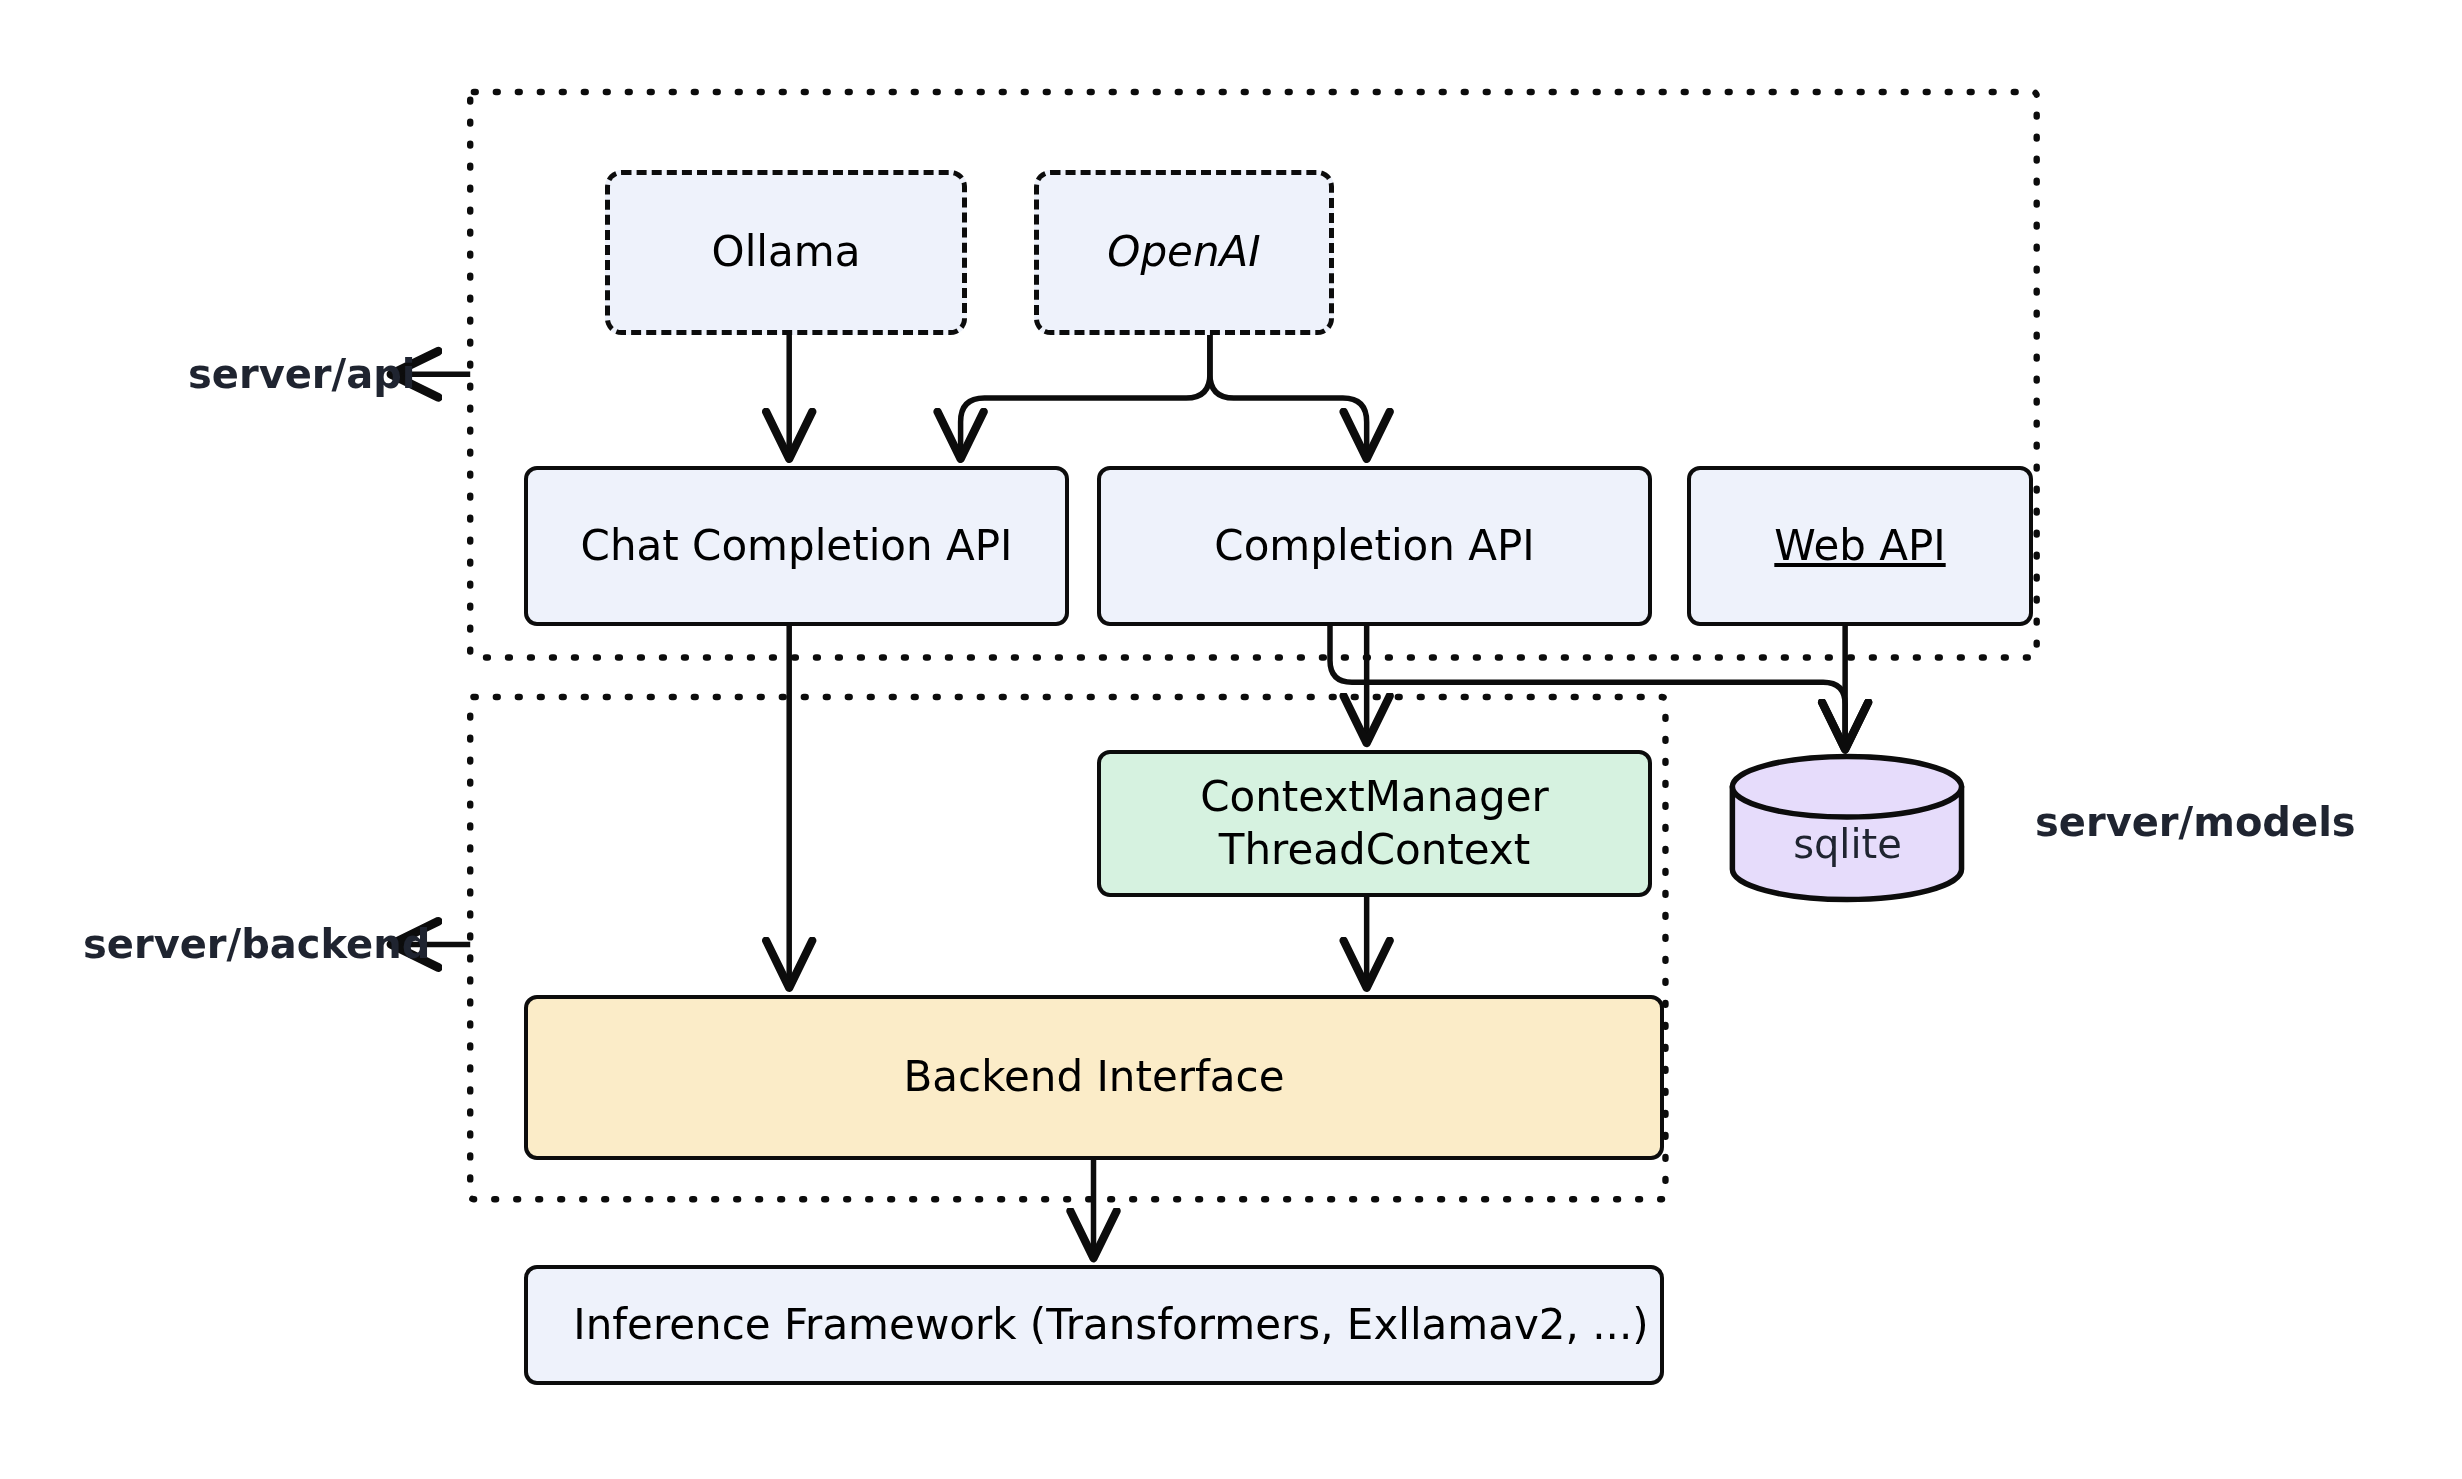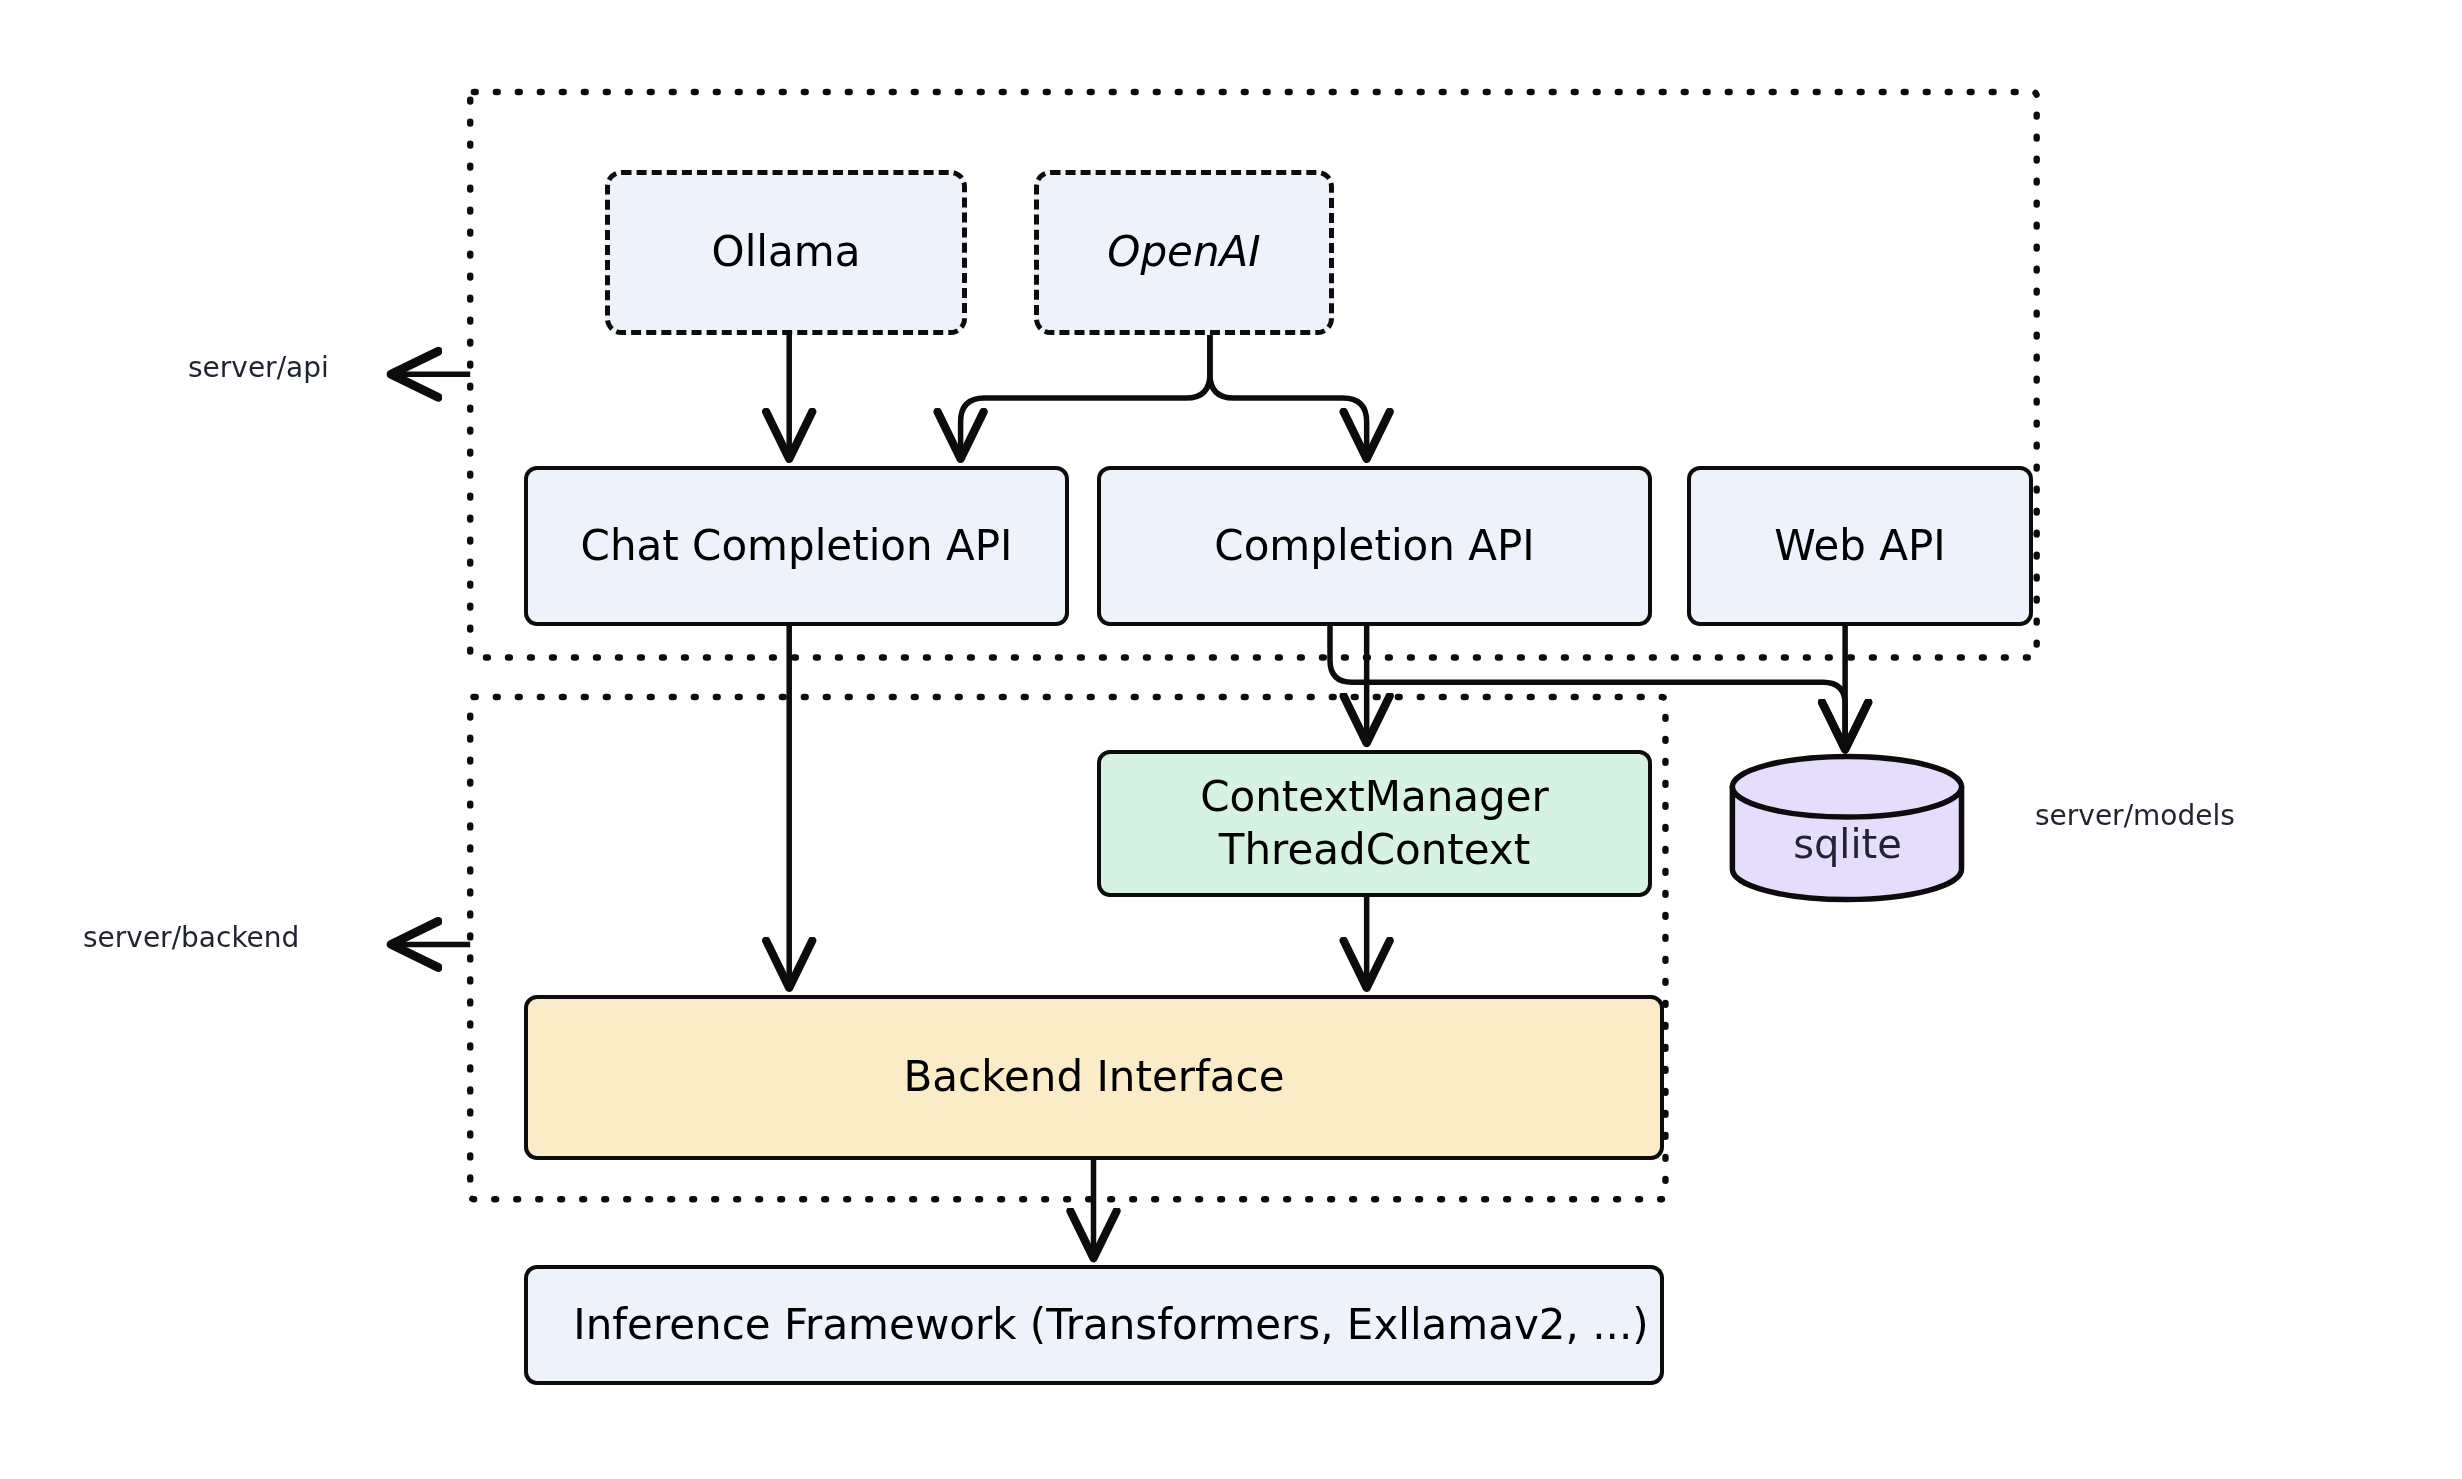--- a/index.html
+++ b/index.html
@@ -1,21 +1,22 @@
 <!DOCTYPE html>
 <html style="font-size:14.7px"><head>
 <meta charset="utf-8">
 <style>
   html,body{margin:0;padding:0;background:#ffffff;}
   body{width:2462px;height:1480px;font-family:"DejaVu Sans",sans-serif;}
   #stage{position:relative;width:2462px;height:1480px;background:#ffffff;overflow:hidden;}
   svg.layer{position:absolute;left:0;top:0;width:2462px;height:1480px;}
   .grp-label{
-    position:absolute;font-size:28px;color:#1f2430;white-space:nowrap;
+    position:absolute;font-size:40px;color:#1f2430;white-space:nowrap;
     font-family:"DejaVu Sans",sans-serif;
+    font-weight:bold;
   }
   .node{
     position:absolute;box-sizing:border-box;display:flex;align-items:center;
     justify-content:center;text-align:center;border-radius:13px;
     border:4.6px solid #0c0c0c;color:#000000;font-size:42px;line-height:1.25;
     font-family:"DejaVu Sans",sans-serif;
   }
   .fill-blue{background:#eef2fb;}
   .fill-green{background:#d6f2e0;}
   .fill-amber{background:#fbecc8;}
@@ -83,21 +84,21 @@
   </div>
 
   <div class="node fill-blue" style="left:524px;top:466px;width:545px;height:160px;">
     <span>Chat Completion API</span>
   </div>
 
   <div class="node fill-blue" style="left:1097px;top:466px;width:555px;height:160px;">
     <span>Completion API</span>
   </div>
 
-  <div class="node fill-blue" style="left:1687px;top:466px;width:346px;height:160px;">
+  <div class="node fill-blue" style="left:1687px;top:466px;width:346px;height:160px;text-decoration:underline;">
     <span>Web API</span>
   </div>
 
   <div class="node fill-green twoline" style="left:1097px;top:750px;width:555px;height:147px;">
     <div>
       <span>ContextManager</span>
       <span>ThreadContext</span>
     </div>
   </div>
 

